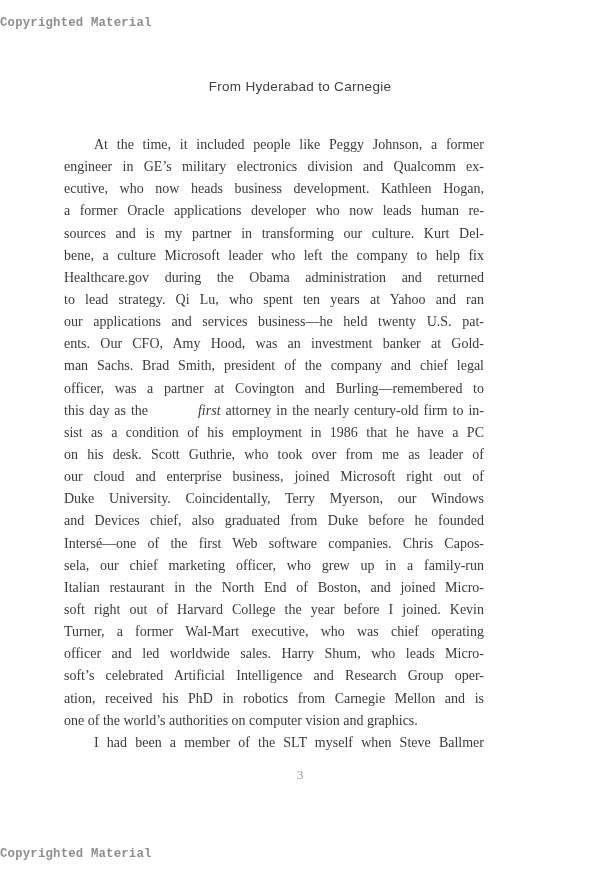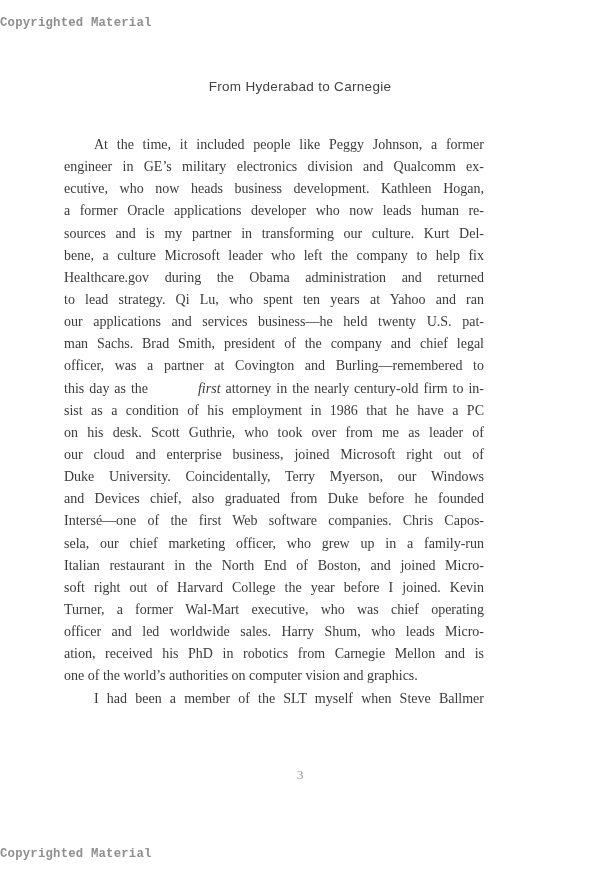--- a/index.html
+++ b/index.html
@@ -79,34 +79,36 @@
   <div class="body-text">
       <div class="line indent">At the time, it included people like Peggy Johnson, a former</div>
       <div class="line">engineer in GE’s military electronics division and Qualcomm ex-</div>
       <div class="line">ecutive, who now heads business development. Kathleen Hogan,</div>
       <div class="line">a former Oracle applications developer who now leads human re-</div>
       <div class="line">sources and is my partner in transforming our culture. Kurt Del-</div>
       <div class="line">bene, a culture Microsoft leader who left the company to help fix</div>
       <div class="line">Healthcare.gov during the Obama administration and returned</div>
       <div class="line">to lead strategy. Qi Lu, who spent ten years at Yahoo and ran</div>
       <div class="line">our applications and services business—he held twenty U.S. pat-</div>
+      <div class="line">ents. Our CFO, Amy Hood, was an investment banker at Gold-</div>
       <div class="line">man Sachs. Brad Smith, president of the company and chief legal</div>
       <div class="line">officer, was a partner at Covington and Burling—remembered to</div>
       <div class="line">this day as the <em>first</em> attorney in the nearly century-old firm to in-</div>
       <div class="line">sist as a condition of his employment in 1986 that he have a PC</div>
       <div class="line">on his desk. Scott Guthrie, who took over from me as leader of</div>
       <div class="line">our cloud and enterprise business, joined Microsoft right out of</div>
       <div class="line">Duke University. Coincidentally, Terry Myerson, our Windows</div>
       <div class="line">and Devices chief, also graduated from Duke before he founded</div>
       <div class="line">Intersé—one of the first Web software companies. Chris Capos-</div>
       <div class="line">sela, our chief marketing officer, who grew up in a family-run</div>
       <div class="line">Italian restaurant in the North End of Boston, and joined Micro-</div>
       <div class="line">soft right out of Harvard College the year before I joined. Kevin</div>
       <div class="line">Turner, a former Wal-Mart executive, who was chief operating</div>
       <div class="line">officer and led worldwide sales. Harry Shum, who leads Micro-</div>
+      <div class="line">soft’s celebrated Artificial Intelligence and Research Group oper-</div>
       <div class="line">ation, received his PhD in robotics from Carnegie Mellon and is</div>
       <div class="line noj">one of the world’s authorities on computer vision and graphics.</div>
       <div class="line indent">I had been a member of the SLT myself when Steve Ballmer</div>
     </div>
 
   <div class="page-number">3</div>
 
   <div class="notice bottom">Copyrighted Material</div>
 </div>
 

